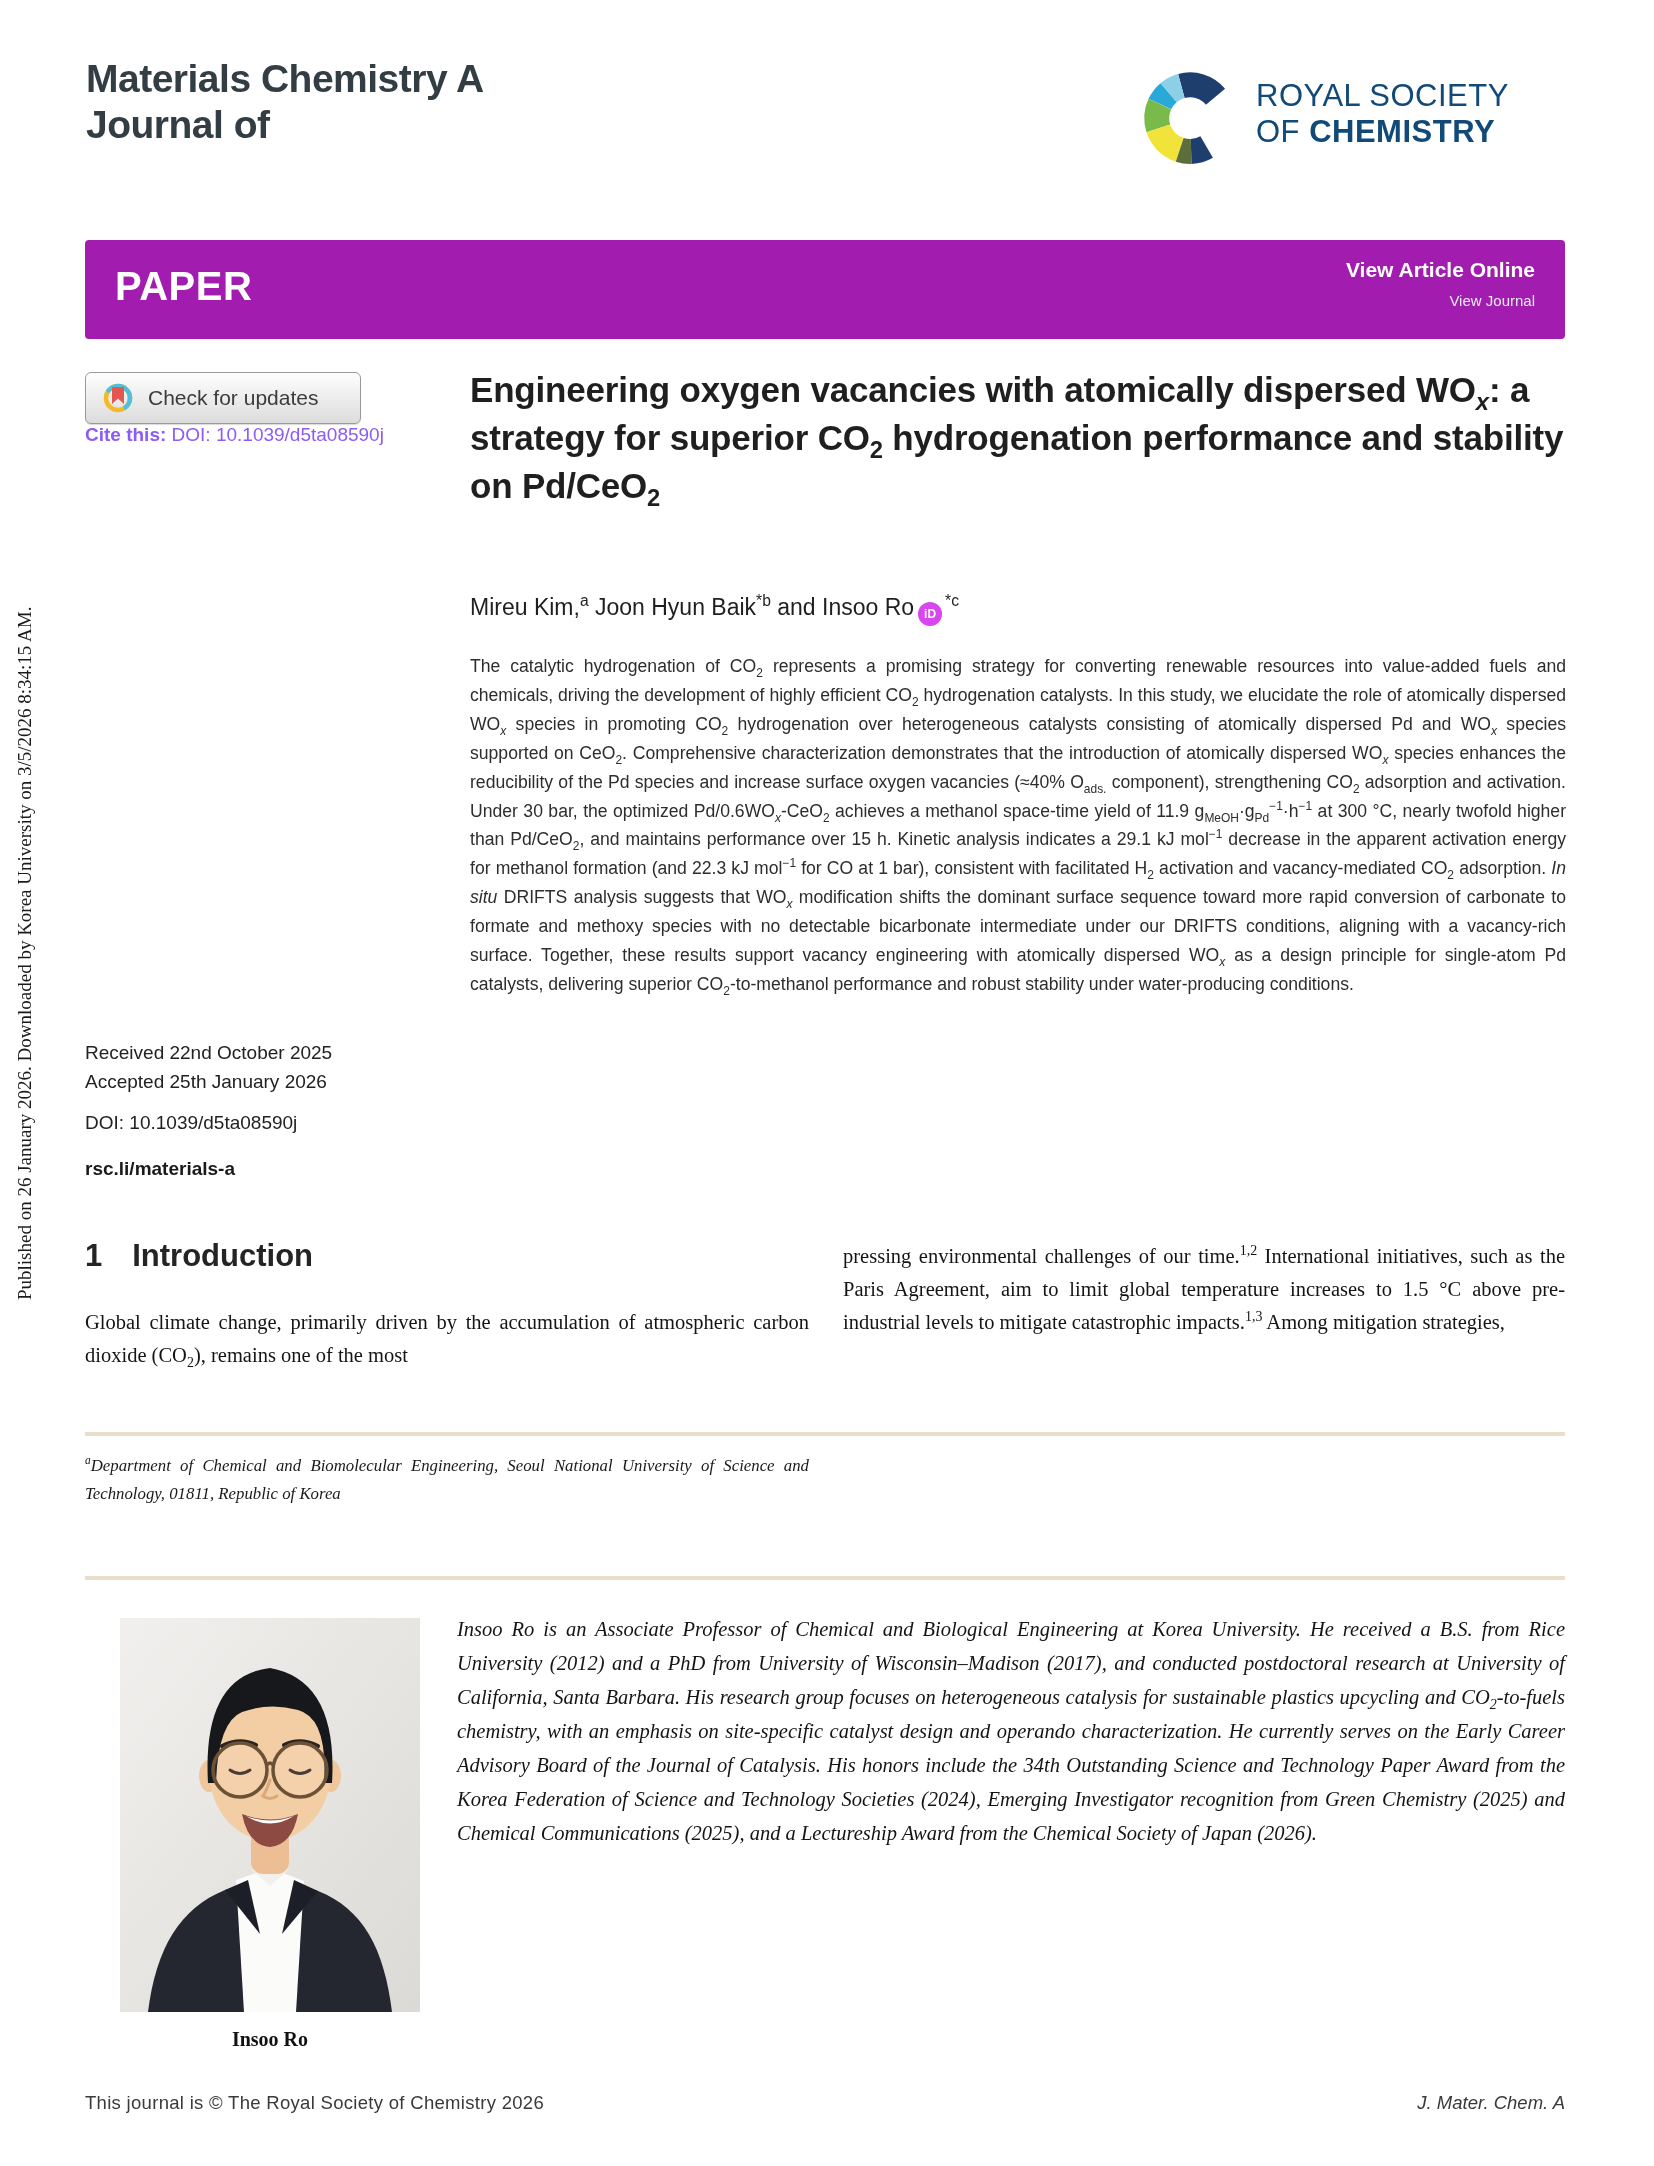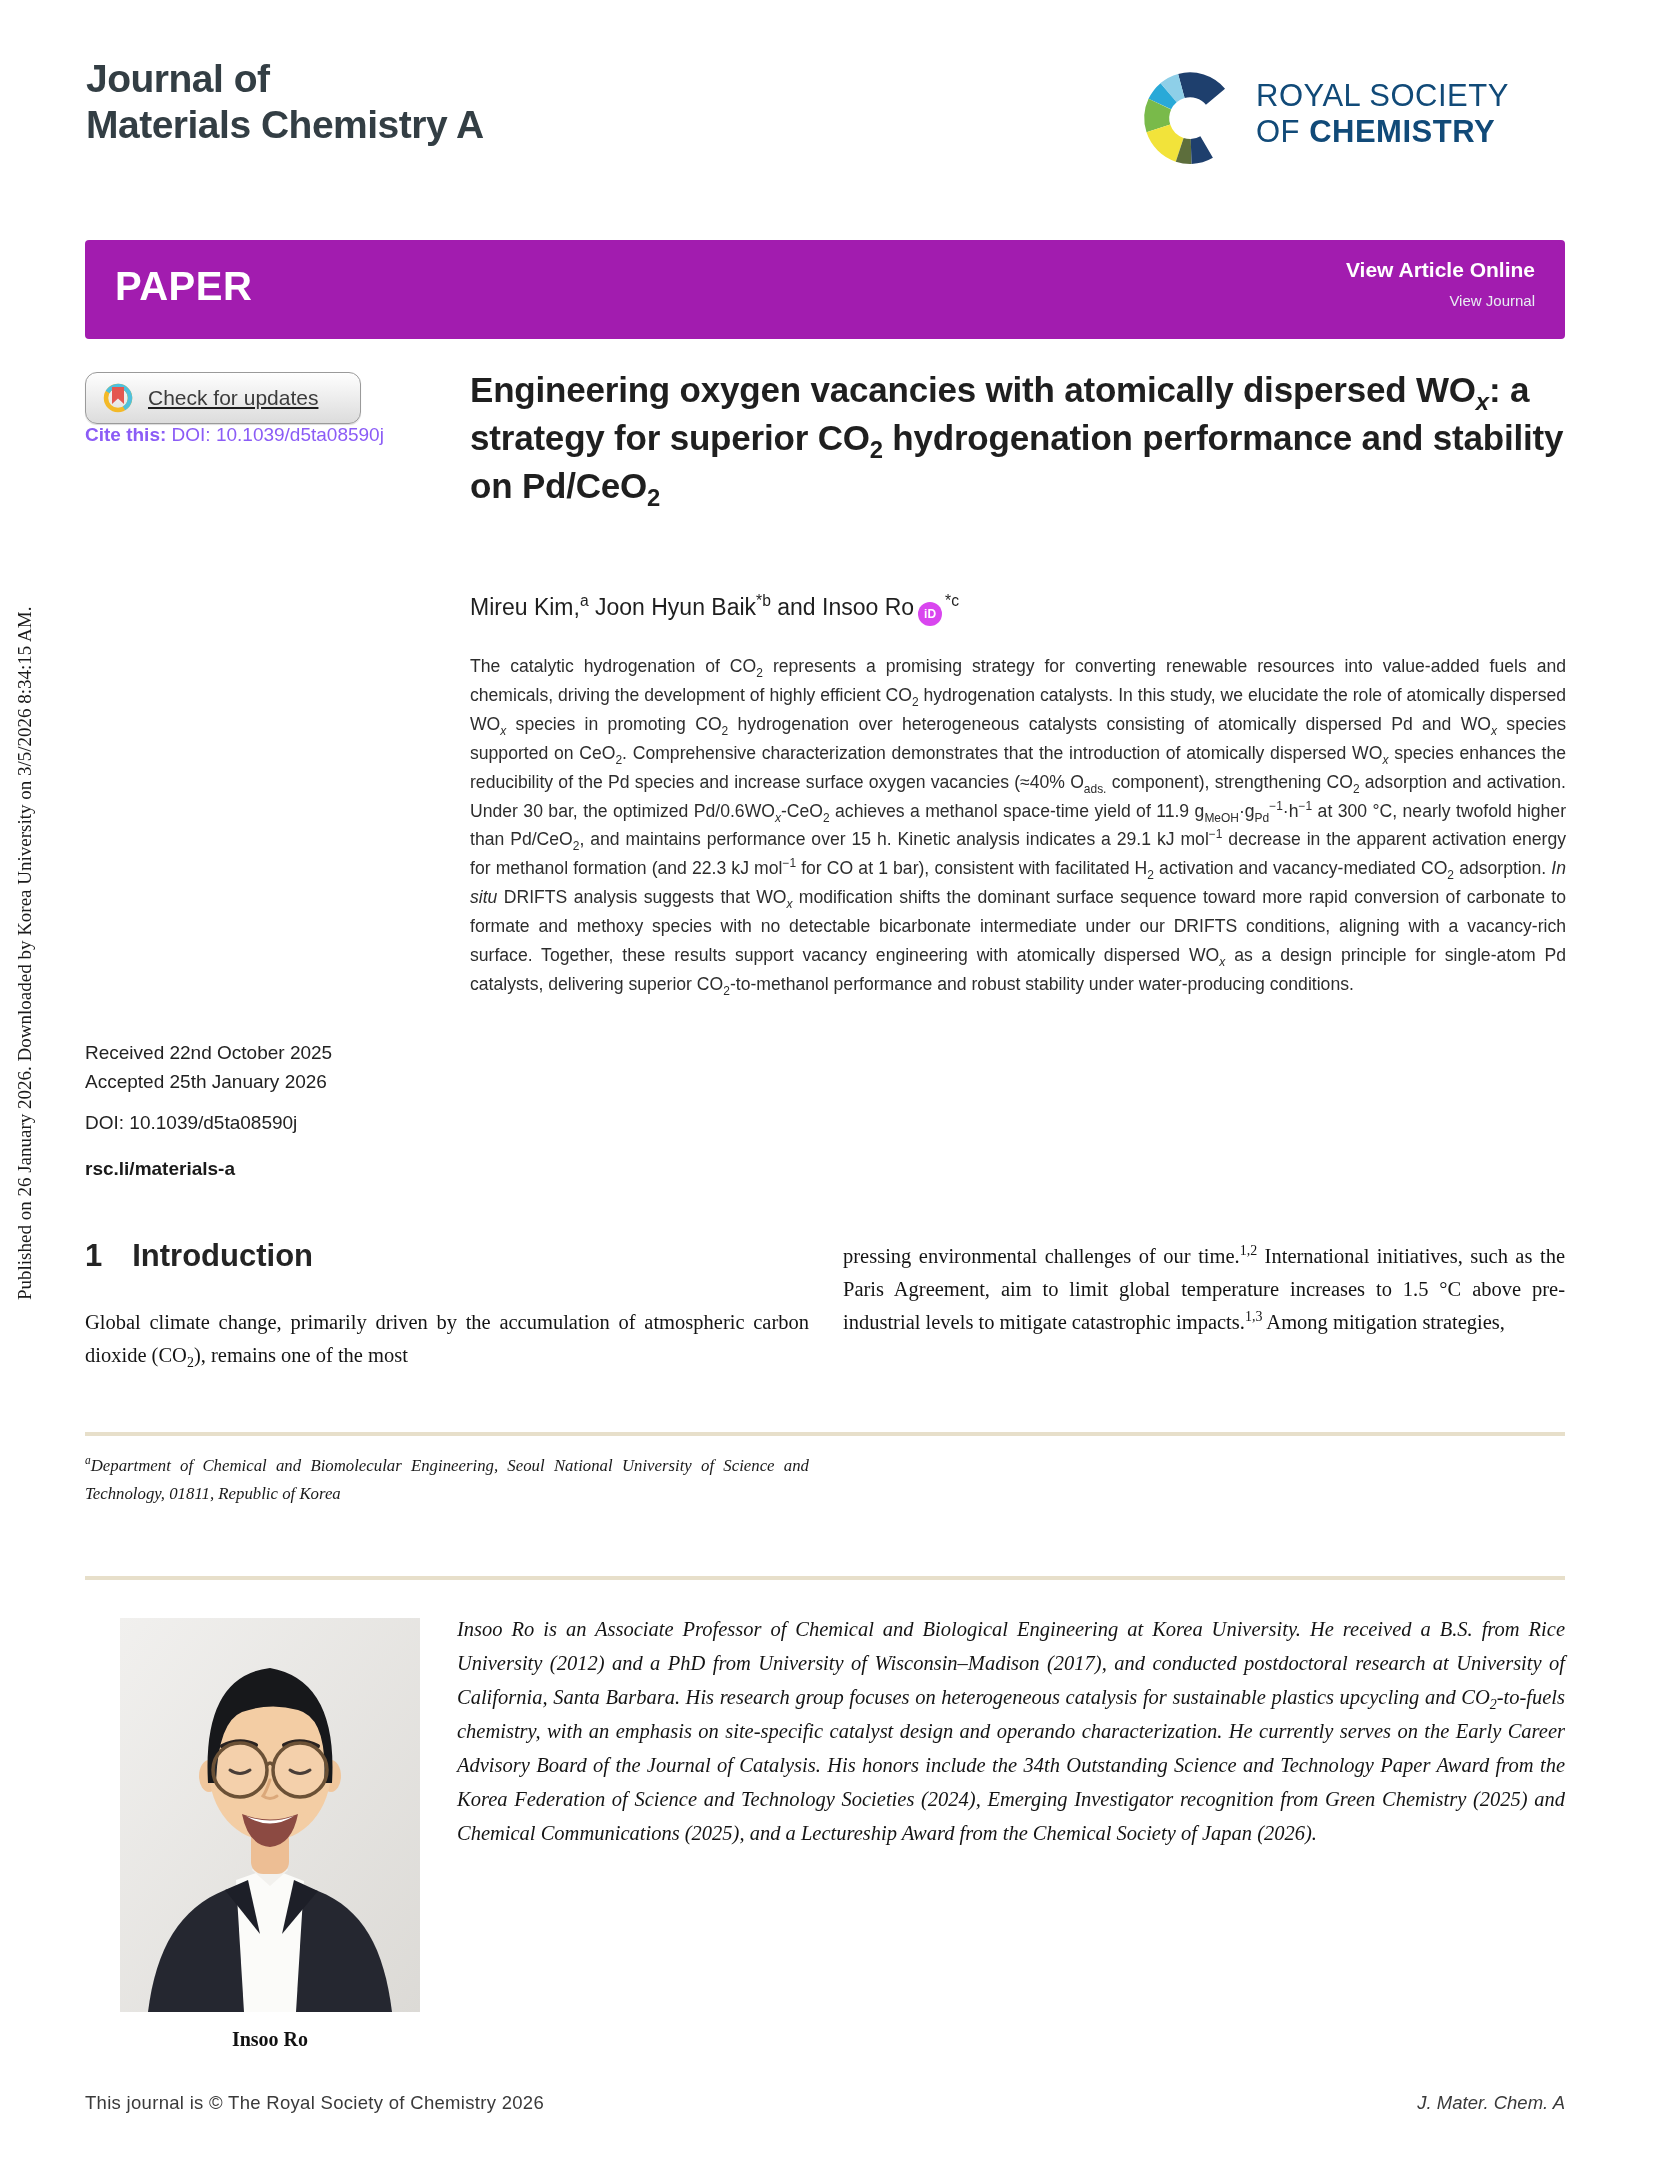--- a/index.html
+++ b/index.html
@@ -17,22 +17,22 @@
   .rsc-text{margin-left:14px;font-size:31px;line-height:36px;color:#114a78;letter-spacing:0.5px;}
   .rsc-text .bold{font-weight:bold;}
   
   .banner{position:absolute;left:85px;top:240px;width:1480px;height:99px;background:#a21caf;
           border-radius:4px;color:#ffffff;}
   .banner .ptype{position:absolute;left:30px;top:24px;font-size:40px;font-weight:bold;letter-spacing:0.5px;}
   .banner .vao{position:absolute;right:30px;top:18px;font-size:21px;font-weight:bold;text-align:right;}
   .banner .vj{position:absolute;right:30px;top:52px;font-size:15px;text-align:right;color:#e8eef3;}
   
   .check-btn{position:absolute;left:85px;top:372px;width:274px;height:50px;border:1px solid #9a9a9a;
-             border-radius:12px;background:linear-gradient(#fefefe,#dcdcdc);display:flex;align-items:center;
-             box-shadow:0 1px 1px rgba(0,0,0,0.15);cursor:pointer;text-decoration:underline;}
+             border-radius:6px;background:linear-gradient(#fefefe,#dcdcdc);display:flex;align-items:center;
+             box-shadow:0 1px 1px rgba(0,0,0,0.15);cursor:pointer;}
   .check-btn .cm-icon{margin:0 12px 0 14px;width:36px;height:36px;}
   .check-btn .cb-label{font-size:21px;color:#3c3c3c;}
   .cite-line{position:absolute;left:85px;top:424px;font-size:19px;color:#8b5cf6;}
   .cite-line .b{font-weight:bold;}
   .dates-block{position:absolute;left:85px;top:1038px;font-size:19px;line-height:29px;color:#222222;}
   .doi-line{position:absolute;left:85px;top:1112px;font-size:19px;color:#222222;}
   .rsc-link{position:absolute;left:85px;top:1158px;font-size:19px;font-weight:bold;color:#1a1a1a;}
   
   .art-title{position:absolute;left:470px;top:366px;width:1098px;font-size:35px;line-height:48px;
              font-weight:bold;color:#1f1f1f;letter-spacing:-0.2px;}
@@ -67,22 +67,22 @@
   .footer-right{position:absolute;right:89px;top:2092px;font-size:18.5px;font-style:italic;color:#3a3a3a;}
 </style>
 </head>
 <body>
 
 <div class="page">
 
   <div class="side-note">Published on 26 January 2026. Downloaded by Korea University on 3/5/2026 8:34:15 AM.</div>
 
   <div class="journal-name">
+    <div>Materials Chemistry A</div>
     <div>Journal of</div>
-    <div>Materials Chemistry A</div>
   </div>
 
   <div class="rsc-logo">
     <svg class="rsc-mark" viewBox="0 0 100 100">
       <g fill="none" stroke-width="24" stroke-linecap="butt">
         <path d="M74.5,33.4 A32 32 0 0 0 41.7,23.1" stroke="#1e3f6d"></path>
         <path d="M41.7,23.1 A32 32 0 0 0 29.4,29.5" stroke="#8ecfe8"></path>
         <path d="M29.4,29.5 A32 32 0 0 0 21.0,40.5" stroke="#29a9d8"></path>
         <path d="M21.0,40.5 A32 32 0 0 0 19.6,63.9" stroke="#79ba4a"></path>
         <path d="M19.6,63.9 A32 32 0 0 0 40.1,84.4" stroke="#f2e33a"></path>

